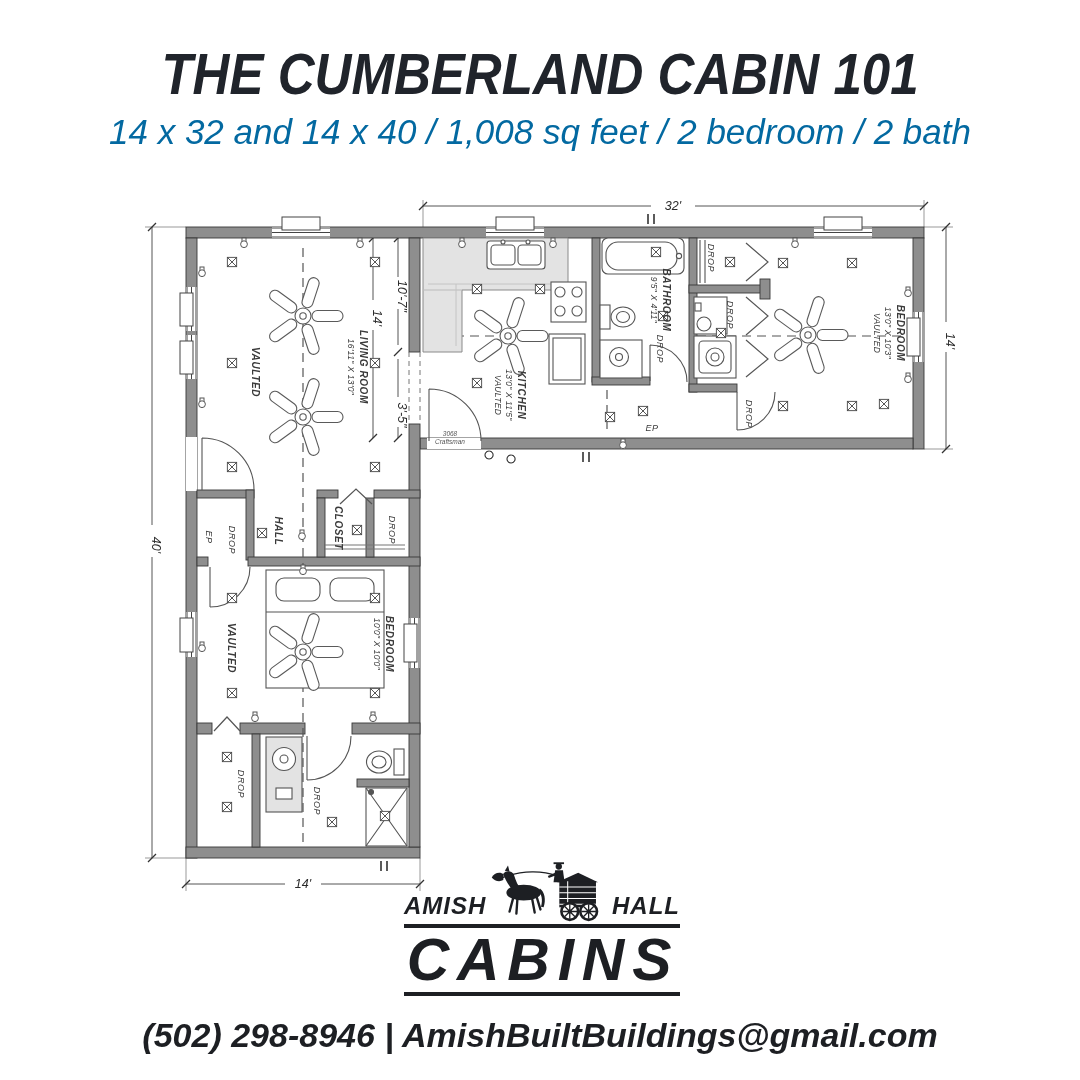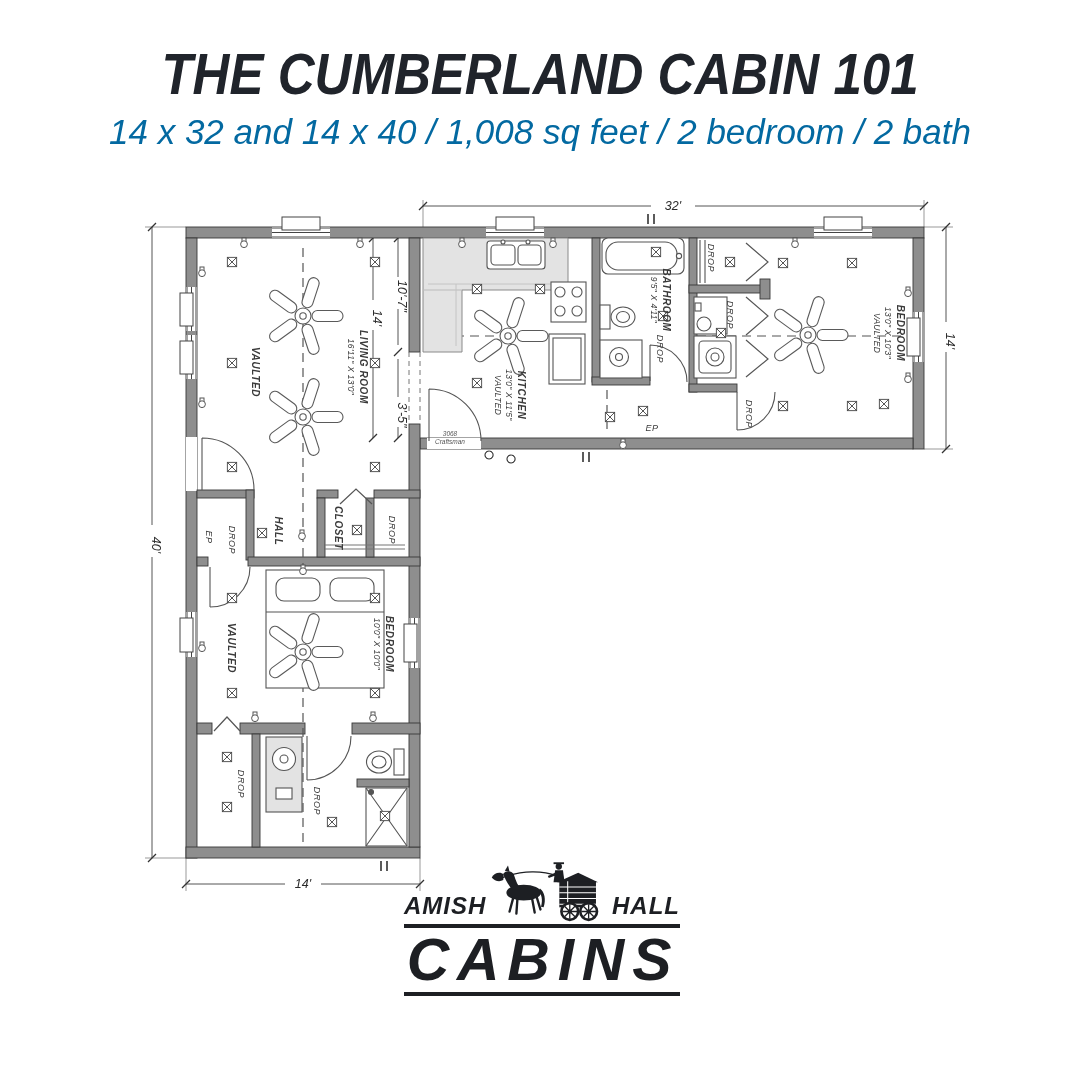--- a/index.html
+++ b/index.html
@@ -423,13 +423,14 @@
           </g>
         </g>
       </svg>
       <span class="logo-word">HALL</span>
     </div>
     <div class="logo-rule"></div>
     <div class="logo-main">CABINS</div>
     <div class="logo-rule"></div>
   </div>
 
+  <div class="footer">(502) 298-8946 | AmishBuiltBuildings@gmail.com</div>
 </div>
 
 </body></html>

